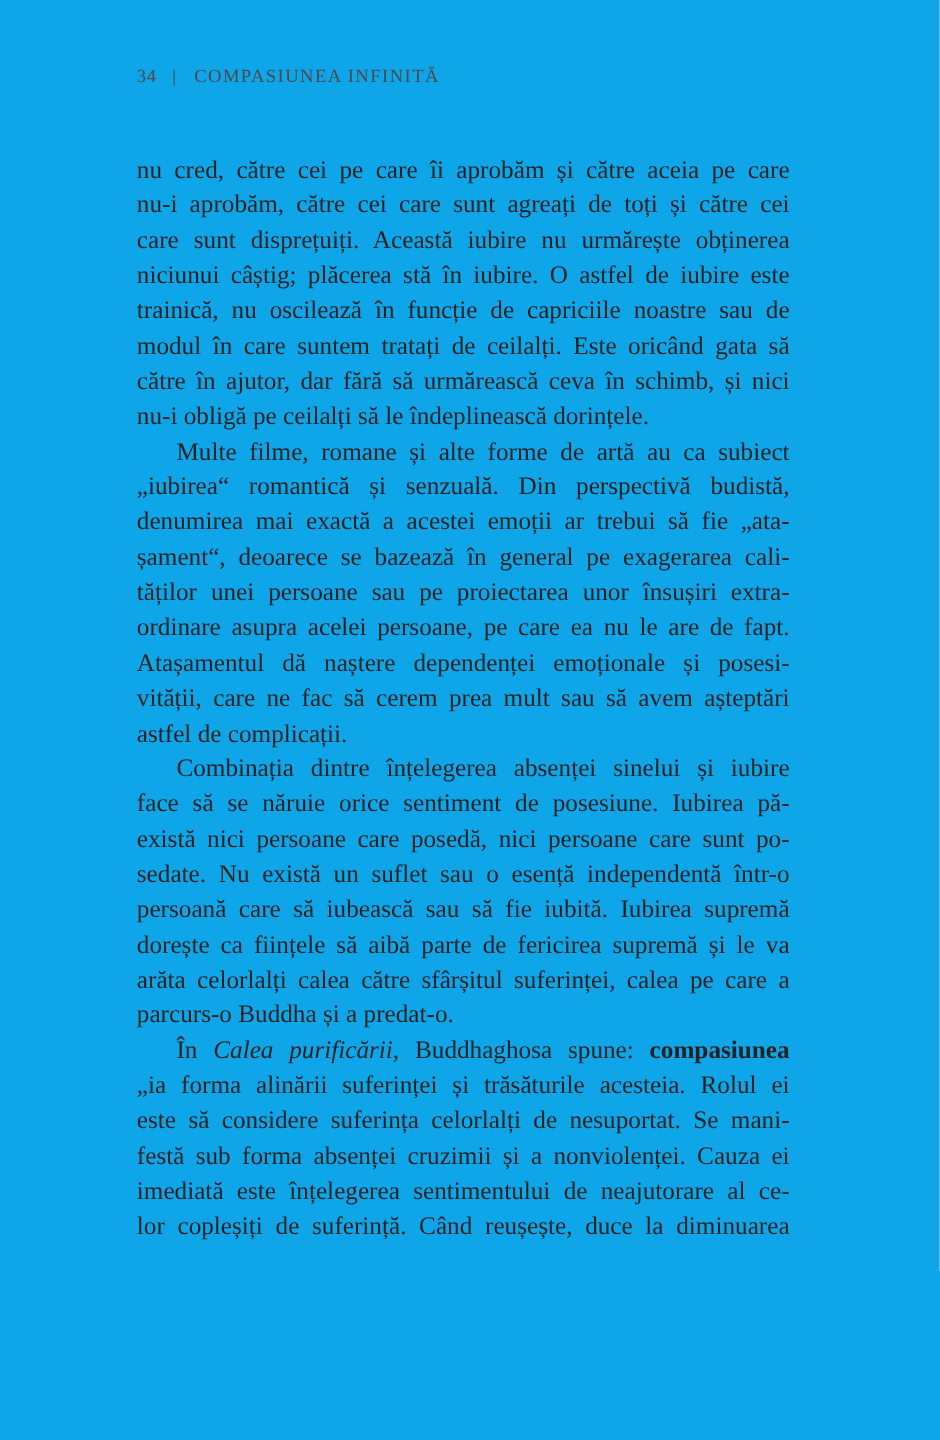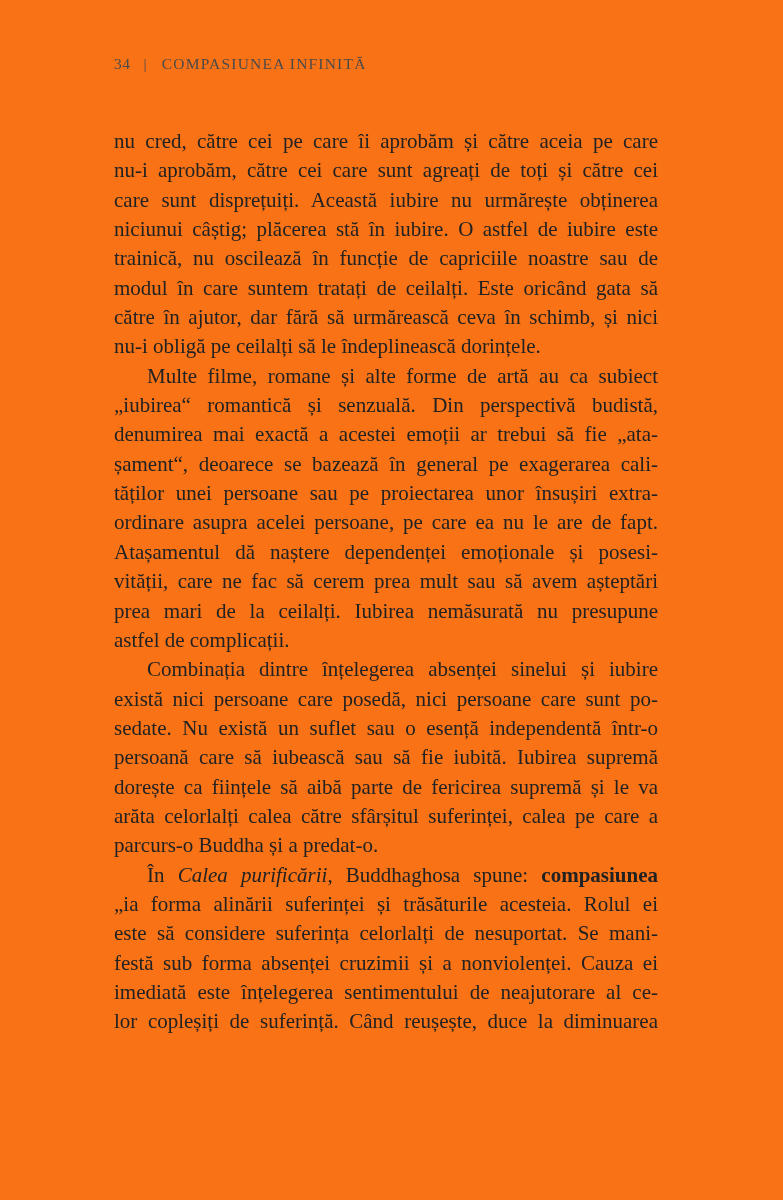--- a/index.html
+++ b/index.html
@@ -1,17 +1,17 @@
 <!DOCTYPE html>
 <html><head>
 <meta charset="utf-8">
 <style>
   html, body { margin: 0; padding: 0; background: #ffffff; }
   body { width: 783px; height: 1200px; position: relative; overflow: hidden; }
-  .page { position: absolute; left: 0; top: 0; width: 783px; height: 1200px; background: #f97316; text-decoration: underline; }
+  .page { position: absolute; left: 0; top: 0; width: 783px; height: 1200px; background: #0ea5e9; text-decoration: underline; }
   .header {
     position: absolute; left: 114px; top: 55px;
     font-family: "Liberation Serif", "DejaVu Serif", serif;
     font-size: 15.5px; color: #4a4a4a; letter-spacing: 1.2px;
     white-space: nowrap;
   }
   .header .pnum { letter-spacing: 0.5px; }
   .header .sep { display: inline-block; margin: 0 14px 0 13px; }
   .body {
     position: absolute; left: 114px; top: 127px; width: 544px;
@@ -49,25 +49,25 @@
       </div>
       <div>
         <span class="line indent">Multe filme, romane și alte forme de artă au ca subiect</span>
         <span class="line">„iubirea“ romantică și senzuală. Din perspectivă budistă,</span>
         <span class="line">denumirea mai exactă a acestei emoții ar trebui să fie „ata-</span>
         <span class="line">șament“, deoarece se bazează în general pe exagerarea cali-</span>
         <span class="line">tăților unei persoane sau pe proiectarea unor însușiri extra-</span>
         <span class="line">ordinare asupra acelei persoane, pe care ea nu le are de fapt.</span>
         <span class="line">Atașamentul dă naștere dependenței emoționale și posesi-</span>
         <span class="line">vității, care ne fac să cerem prea mult sau să avem așteptări</span>
-        <span class="line">prea mari de la ceilalți. Iubirea nemăsurată nu presupune</span>
         <span class="line last">astfel de complicații.</span>
       </div>
       <div>
         <span class="line indent">Combinația dintre înțelegerea absenței sinelui și iubire</span>
+        <span class="line">face să se năruie orice sentiment de posesiune. Iubirea pă-</span>
         <span class="line">există nici persoane care posedă, nici persoane care sunt po-</span>
         <span class="line">sedate. Nu există un suflet sau o esență independentă într-o</span>
         <span class="line">persoană care să iubească sau să fie iubită. Iubirea supremă</span>
         <span class="line">dorește ca ființele să aibă parte de fericirea supremă și le va</span>
         <span class="line">arăta celorlalți calea către sfârșitul suferinței, calea pe care a</span>
         <span class="line last">parcurs-o Buddha și a predat-o.</span>
       </div>
       <div>
         <span class="line indent"><span>În </span><em>Calea purificării</em><span>, Buddhaghosa spune: </span><b>compasiunea</b></span>
         <span class="line">„ia forma alinării suferinței și trăsăturile acesteia. Rolul ei</span>

